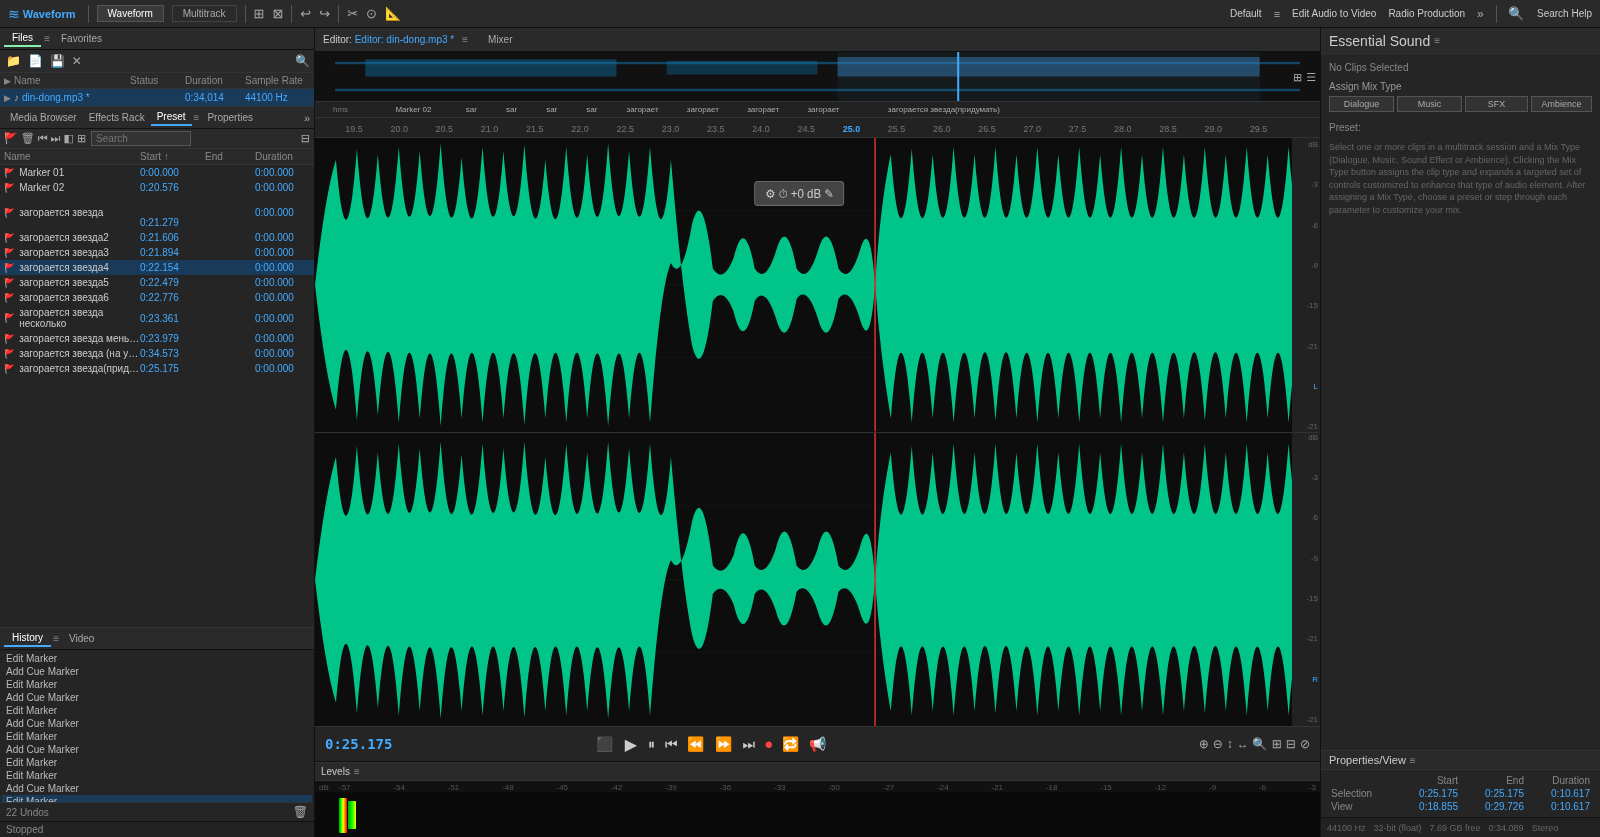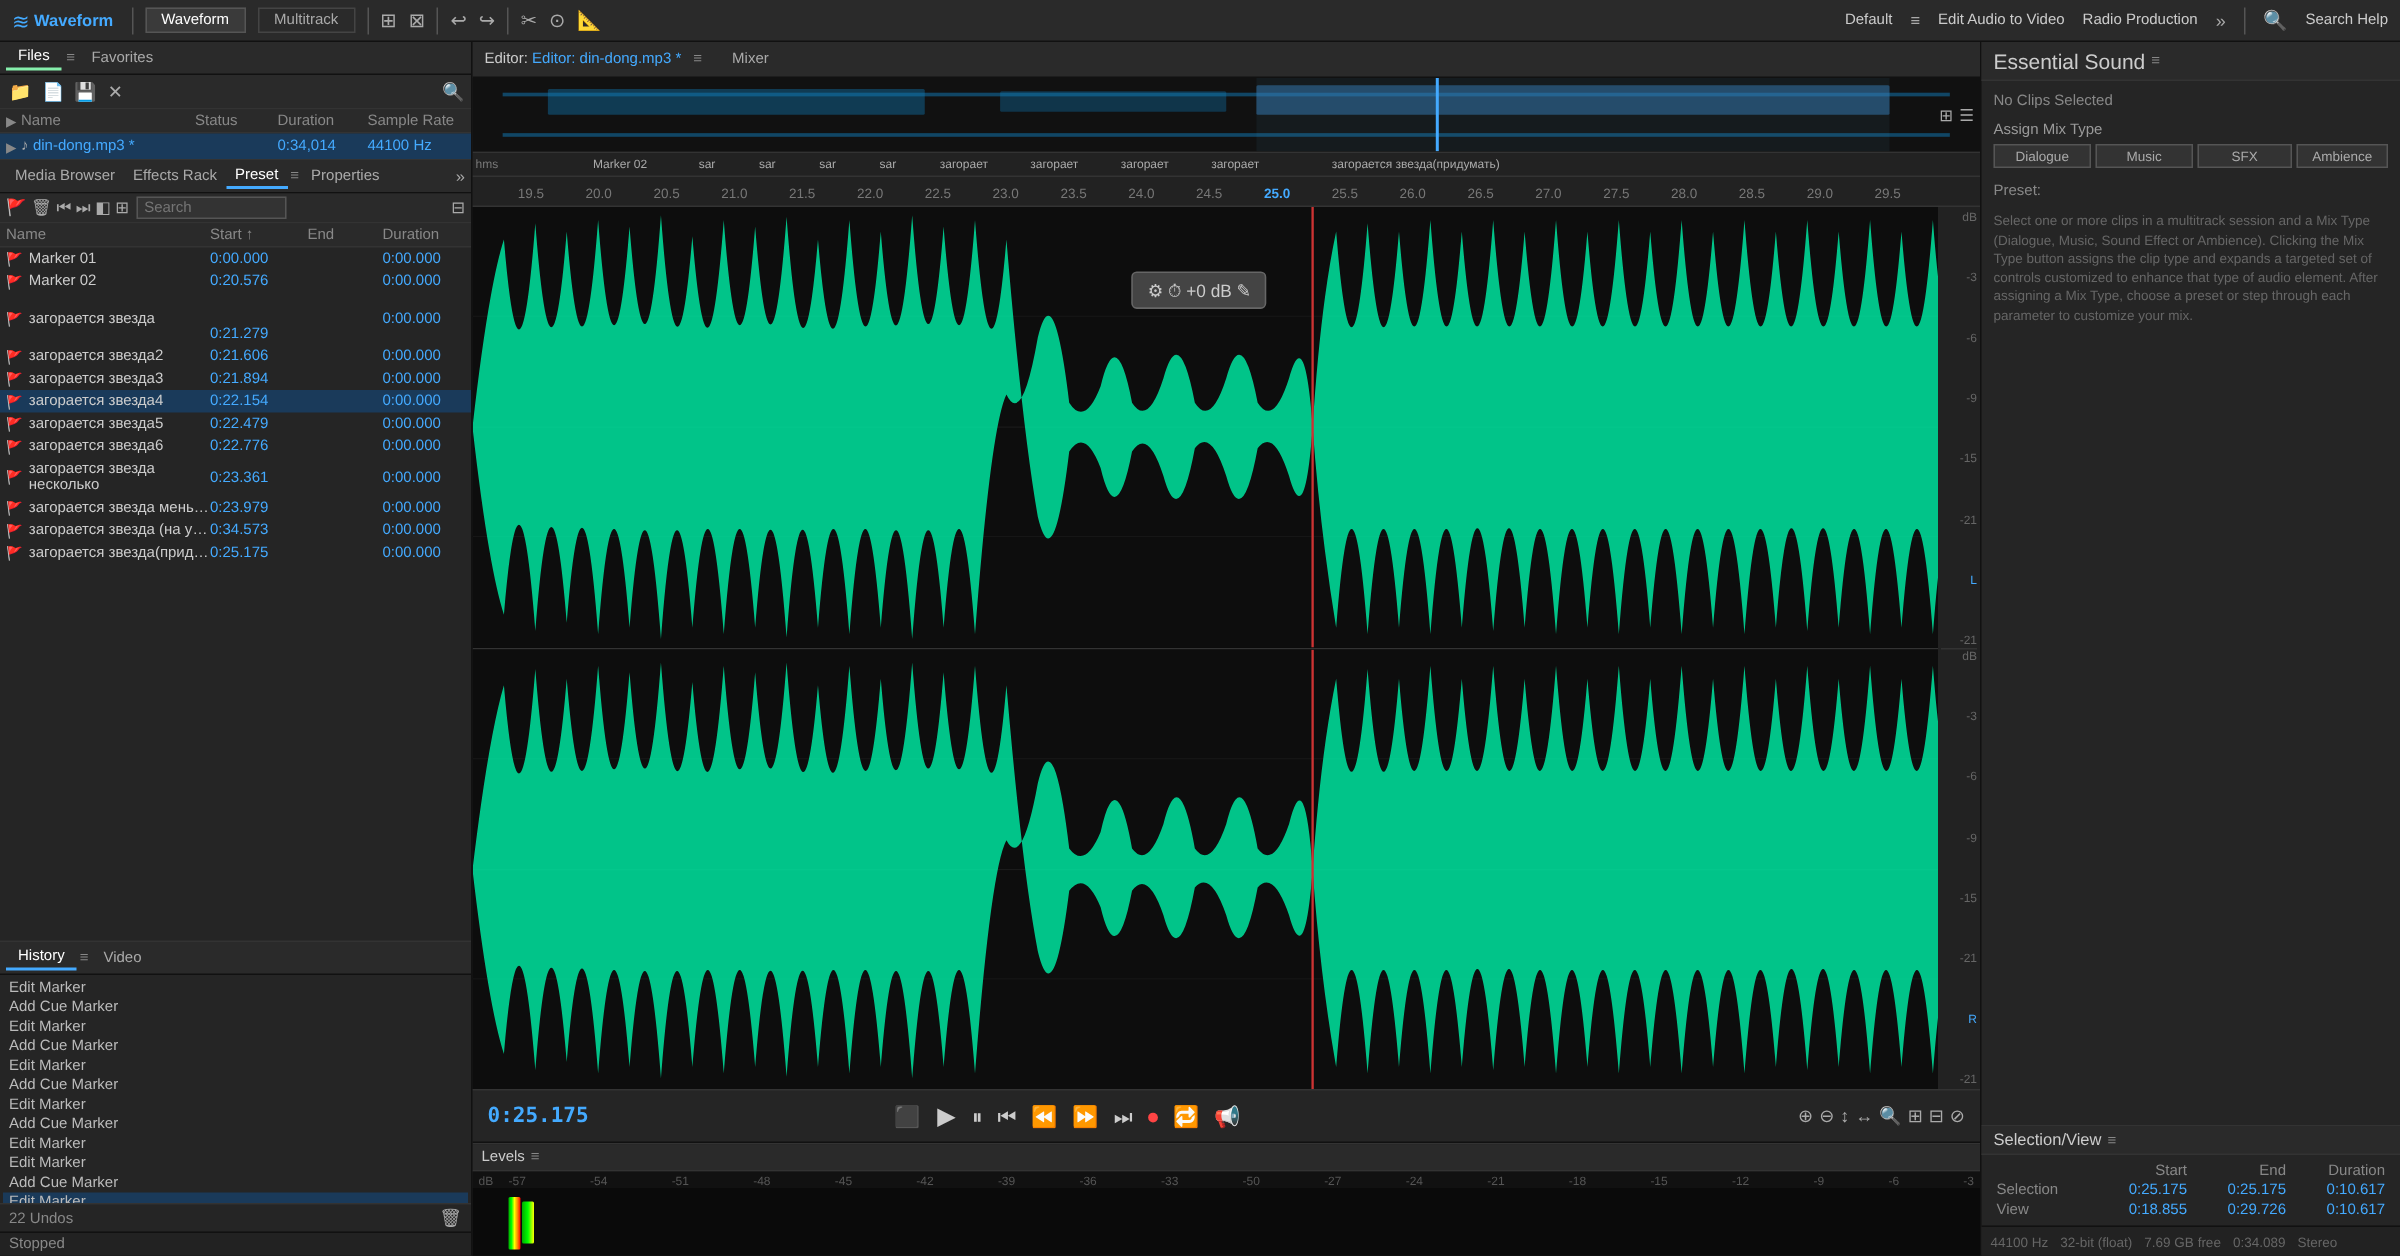--- a/index.html
+++ b/index.html
@@ -266,21 +266,21 @@
           <line x1="64%" y1="0" x2="64%" y2="100%" stroke="#4af" stroke-width="2"></line>
         </svg>
         
         <div style="position:absolute;right:4px;top:50%;transform:translateY(-50%);display:flex;gap:4px;">
           <button style="background:none;border:none;color:#aaa;font-size:11px;cursor:pointer;">⊞</button>
           <button style="background:none;border:none;color:#aaa;font-size:11px;cursor:pointer;">☰</button>
         </div>
       </div>
 
       <div style="height:16px;background:#222;border-bottom:1px solid #333;position:relative;overflow:hidden;display:flex;align-items:center;flex-shrink:0;">
-        <div style="position:absolute;left:2px;font-size:8px;color:#777;">hms</div>
+        <div style="position:absolute;left:18px;font-size:8px;color:#777;">hms</div>
         <div style="position:absolute;left:8%;font-size:8px;color:#aaa;white-space:nowrap;">Marker 02</div>
         <div style="position:absolute;left:15%;font-size:8px;color:#aaa;">sar</div>
         <div style="position:absolute;left:19%;font-size:8px;color:#aaa;">sar</div>
         <div style="position:absolute;left:23%;font-size:8px;color:#aaa;">sar</div>
         <div style="position:absolute;left:27%;font-size:8px;color:#aaa;">sar</div>
         <div style="position:absolute;left:31%;font-size:8px;color:#aaa;">загорает</div>
         <div style="position:absolute;left:37%;font-size:8px;color:#aaa;">загорает</div>
         <div style="position:absolute;left:43%;font-size:8px;color:#aaa;">загорает</div>
         <div style="position:absolute;left:49%;font-size:8px;color:#aaa;">загорает</div>
         <div style="position:absolute;left:57%;font-size:8px;color:#aaa;white-space:nowrap;">загорается звезда(придумать)</div>
@@ -556,21 +556,21 @@
           <button style="background:#333;border:1px solid #555;color:#aaa;font-size:9px;padding:2px 4px;cursor:pointer;flex:1;">Ambience</button>
         </div>
         <div style="font-size:10px;color:#888;margin-bottom:8px;">Preset:</div>
         <div style="font-size:9px;color:#666;line-height:1.4;">
           Select one or more clips in a multitrack session and a Mix Type (Dialogue, Music, Sound Effect or Ambience). Clicking the Mix Type button assigns the clip type and expands a targeted set of controls customized to enhance that type of audio element. After assigning a Mix Type, choose a preset or step through each parameter to customize your mix.
         </div>
       </div>
 
       <div style="border-top:1px solid #333;padding:0;flex-shrink:0;">
         <div style="display:flex;align-items:center;padding:3px 8px;background:#2a2a2a;border-bottom:1px solid #333;">
-          <span style="font-size:11px;color:#ccc;">Selection/View</span>
+          <span style="font-size:11px;color:#ccc;">Properties/View</span>
           <span style="font-size:10px;color:#888;margin-left:4px;cursor:pointer;">≡</span>
         </div>
         <div style="padding:4px 6px;">
           <table style="width:100%;font-size:10px;border-collapse:collapse;">
             <thead>
               <tr>
                 <th style="color:#888;text-align:left;padding:1px 4px;font-weight:normal;"></th>
                 <th style="color:#888;text-align:right;padding:1px 4px;font-weight:normal;">Start</th>
                 <th style="color:#888;text-align:right;padding:1px 4px;font-weight:normal;">End</th>
                 <th style="color:#888;text-align:right;padding:1px 4px;font-weight:normal;">Duration</th>

